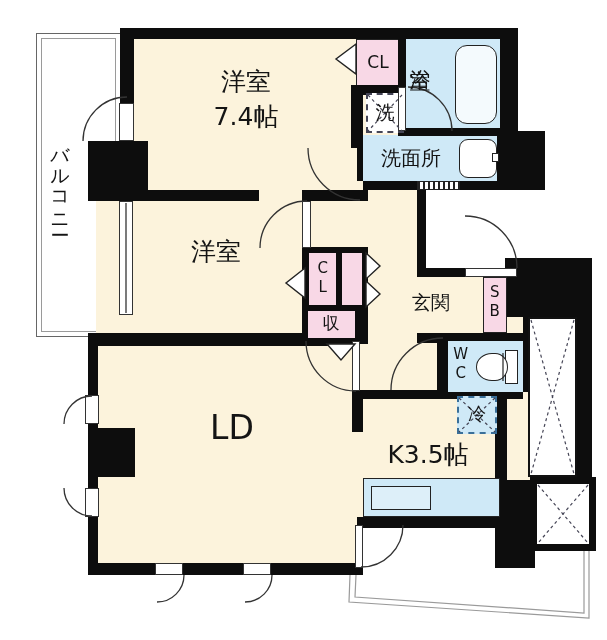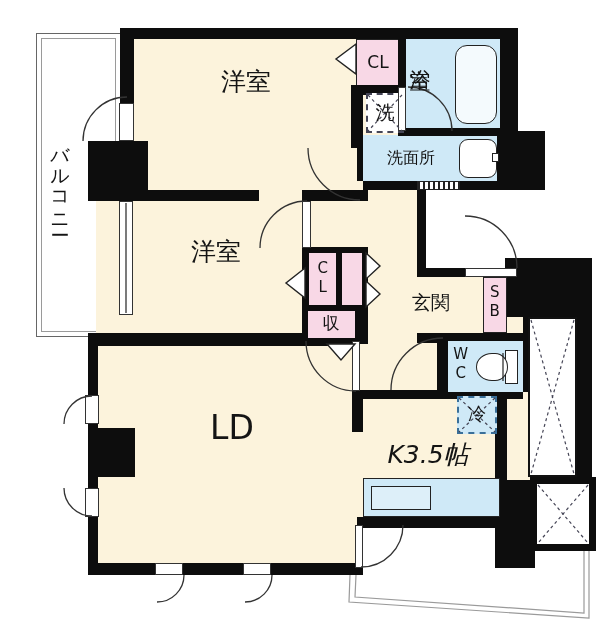--- a/index.html
+++ b/index.html
@@ -142,25 +142,26 @@
       <path d="M350,575 L349,602 L589,618 L589,551"></path>
       <path d="M356,575 L355,597 L584,613 L584,551"></path>
     </g>
     <g fill="none" stroke="#222" stroke-width="1.2">
       <line x1="503" y1="353" x2="503" y2="381"></line>
     </g>
   </svg>
 
   <div class="lbl v" style="left:50px;top:134px;font-size:19px;">バルコニー</div>
   <div class="lbl" style="left:246px;top:82px;font-size:25px;">洋室</div>
+  <div class="lbl" style="left:246px;top:117px;font-size:25px;">7.4帖</div>
   <div class="lbl" style="left:216px;top:252px;font-size:25px;">洋室</div>
   <div class="lbl" style="left:232px;top:428px;font-size:33px;">LD</div>
-  <div class="lbl" style="left:428px;top:455px;font-size:25px;font-style:italic;">K3.5帖</div>
+  <div class="lbl" style="left:428px;top:455px;font-size:25px;">K3.5帖</div>
   <div class="lbl v" style="left:409px;top:52px;font-size:21px;">浴室</div>
-  <div class="lbl" style="left:411px;top:158px;font-size:16px;">洗面所</div>
+  <div class="lbl" style="left:411px;top:158px;font-size:20px;">洗面所</div>
   <div class="lbl" style="left:385px;top:113px;font-size:19px;">洗</div>
   <div class="lbl v" style="left:452px;top:345px;font-size:15px;">WC</div>
   <div class="lbl" style="left:431px;top:303px;font-size:19px;">玄関</div>
   <div class="lbl v" style="left:486px;top:283px;font-size:15px;">SB</div>
   <div class="lbl" style="left:378px;top:63px;font-size:17px;">CL</div>
   <div class="lbl v" style="left:314px;top:259px;font-size:15px;">CL</div>
   <div class="lbl" style="left:331px;top:324px;font-size:17px;">収</div>
   <div class="lbl" style="left:477px;top:414px;font-size:18px;">冷</div>
 
 </div>

